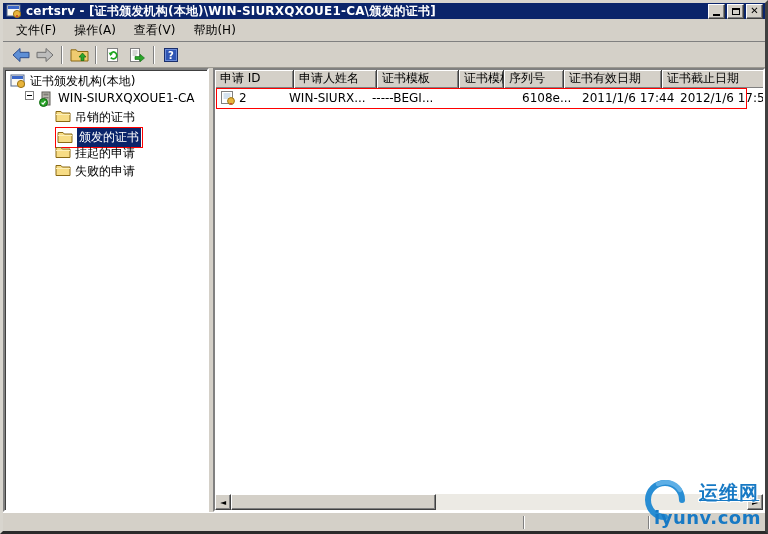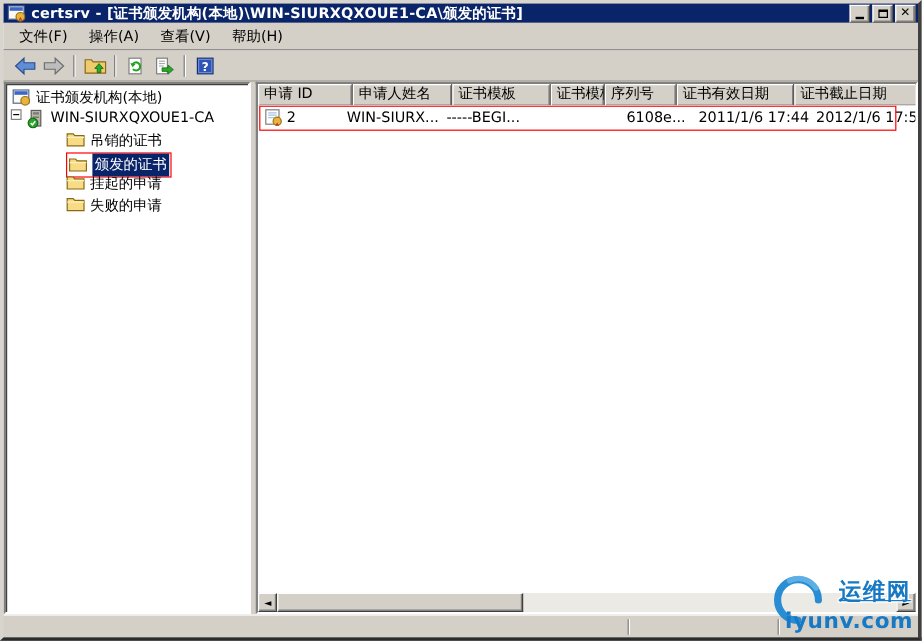--- a/index.html
+++ b/index.html
@@ -35,21 +35,21 @@
   .content { flex:1; display:flex; overflow:hidden; }
   .panel { background:#fff; border:2px solid; border-color:#808080 #fff #fff #808080;
     box-shadow:inset 1px 1px 0 #404040; overflow:hidden; }
   .tree-panel { width:206px; flex:none; position:relative; padding-top:3px; }
   .splitter { width:4px; flex:none; background:#D4D0C8; }
   .list-panel { flex:1; display:flex; flex-direction:column; position:relative; }
   
   .trow { height:18px; display:flex; align-items:flex-start; white-space:nowrap; }
   .trow .icon16 { width:16px; height:16px; flex:none; margin-right:4px; }
   .t-root { padding-left:5px; }
-  .t-ca { padding-left:4px; }
+  .t-ca { padding-left:20px; }
   .t-child { padding-left:50px; }
   .expander { width:9px; height:9px; background:#fff; border:1px solid #808080;
     position:relative; margin-right:4px; flex:none; }
   .expander::after { content:""; position:absolute; left:1px; right:1px; top:3px;
     height:1px; background:#000; }
   .sel-wrap { display:flex; align-items:center; border:1px solid #FF0000; padding:0 1px; }
   .tlabel.selected { background:#0A246A; color:#fff; padding:1px 2px; }
   
   .list-header { height:18px; display:flex; flex:none; overflow:hidden; background:#D4D0C8; }
   .hcell { flex:none; height:18px; line-height:17px; padding-left:5px; background:#D4D0C8;

